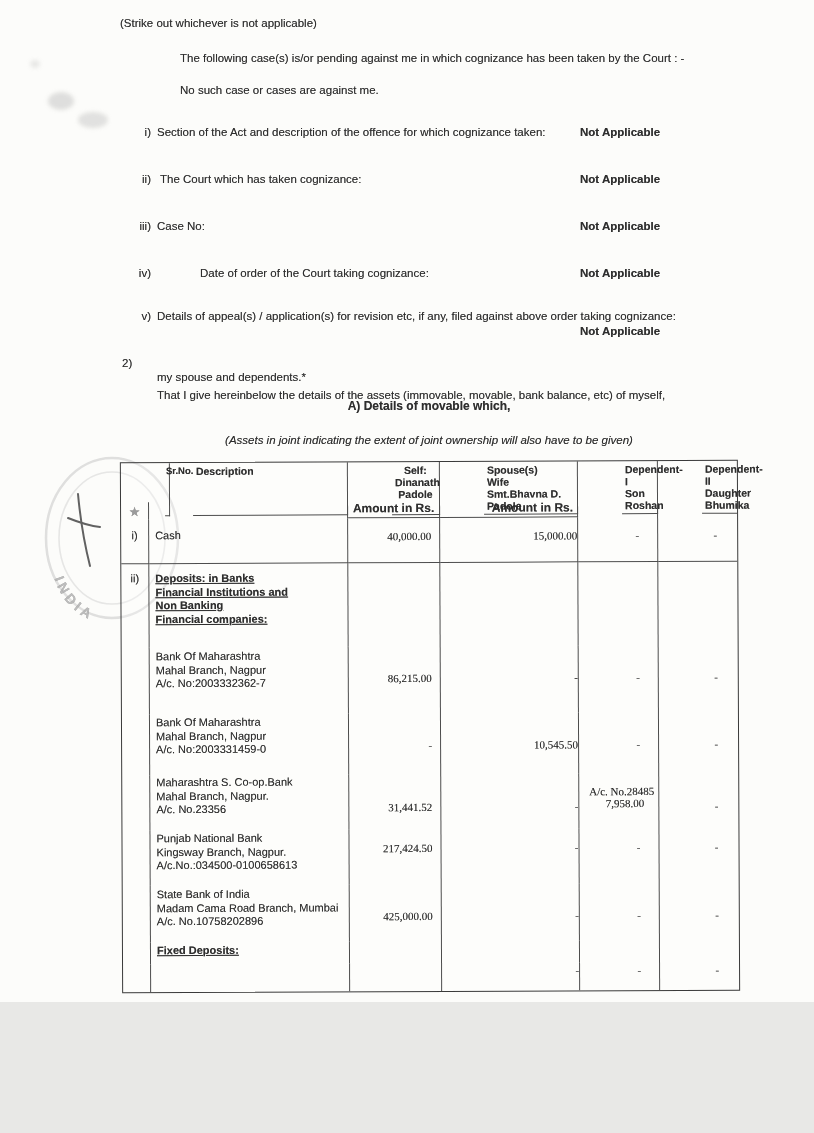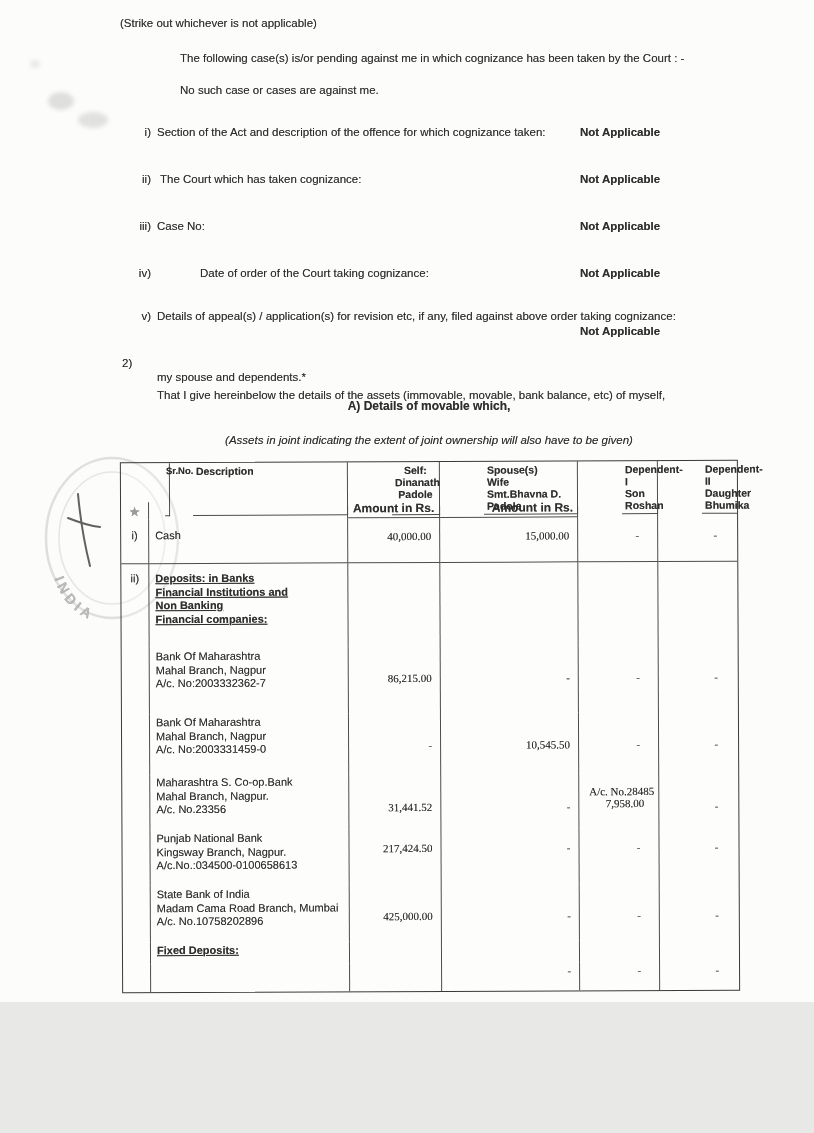--- a/index.html
+++ b/index.html
@@ -23,21 +23,21 @@
   .hrow>div{border-bottom:1.2px solid #4d4d4d;font-weight:bold;font-size:10.5px;line-height:12px;padding:2px 3px;margin-left:44px;}
   .hcenter{text-align:center;}
   .arow{height:17px;}
   .arow .bb{border-bottom:1.2px solid #4d4d4d;}
   .amt-h{font-weight:bold;font-size:12px;line-height:15px;}
   .crow{height:45px;}
   .crow>div{border-bottom:1.2px solid #4d4d4d;}
   .cell-srno{text-align:center;font-size:11px;}
   .amount{font-family:"Liberation Serif",serif;font-size:11px;text-align:right;}
   .self-a{padding-right:8px;}
-  .spouse-a{padding-right:8px;}
+  .spouse-a{}
   .dep1-a{padding-right:18px;}
   .dep2-a{padding-right:20px;}
   .vblock{display:grid;grid-template-columns:28px 199px 92px 138px 80px 79px;}
   .vblock>div{box-sizing:border-box;border-right:1.2px solid #4d4d4d;}
   .vblock>div:last-child{border-right:none;}
   .desc{font-size:11px;line-height:13.5px;padding-left:6px;}
   .u{font-weight:bold;text-decoration:underline;}
   .r0{height:83px;} .r1{height:67px;} .r2{height:61px;} .r3{height:55px;}
   .r4{height:55px;} .r5{height:57px;} .r6{height:22px;} .r7{height:28px;}
   .pt8{padding-top:8px;} .pt3{padding-top:3px;} .pt2{padding-top:2px;} .pt1{padding-top:1px;}

